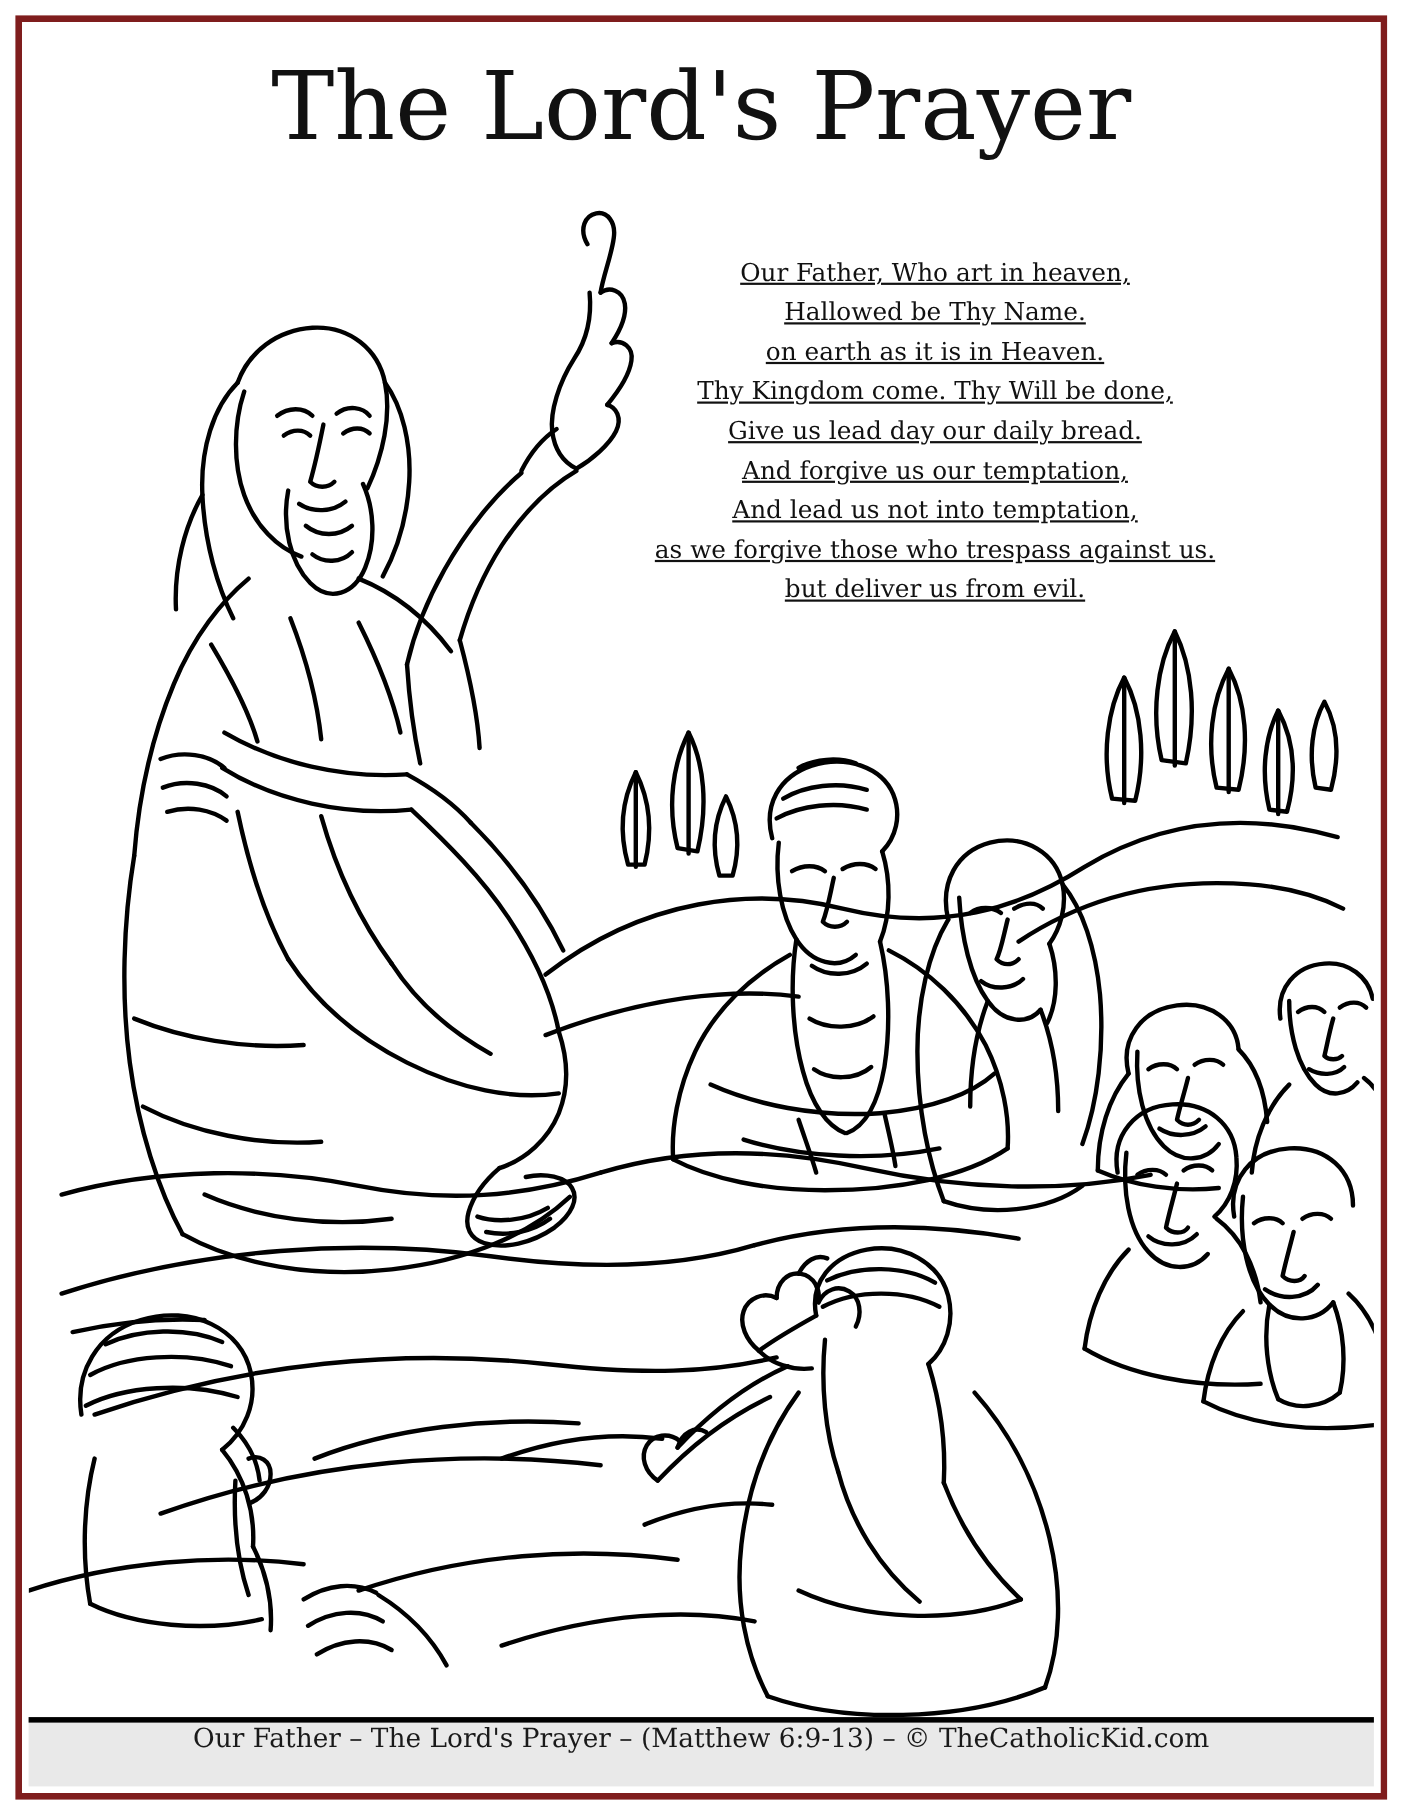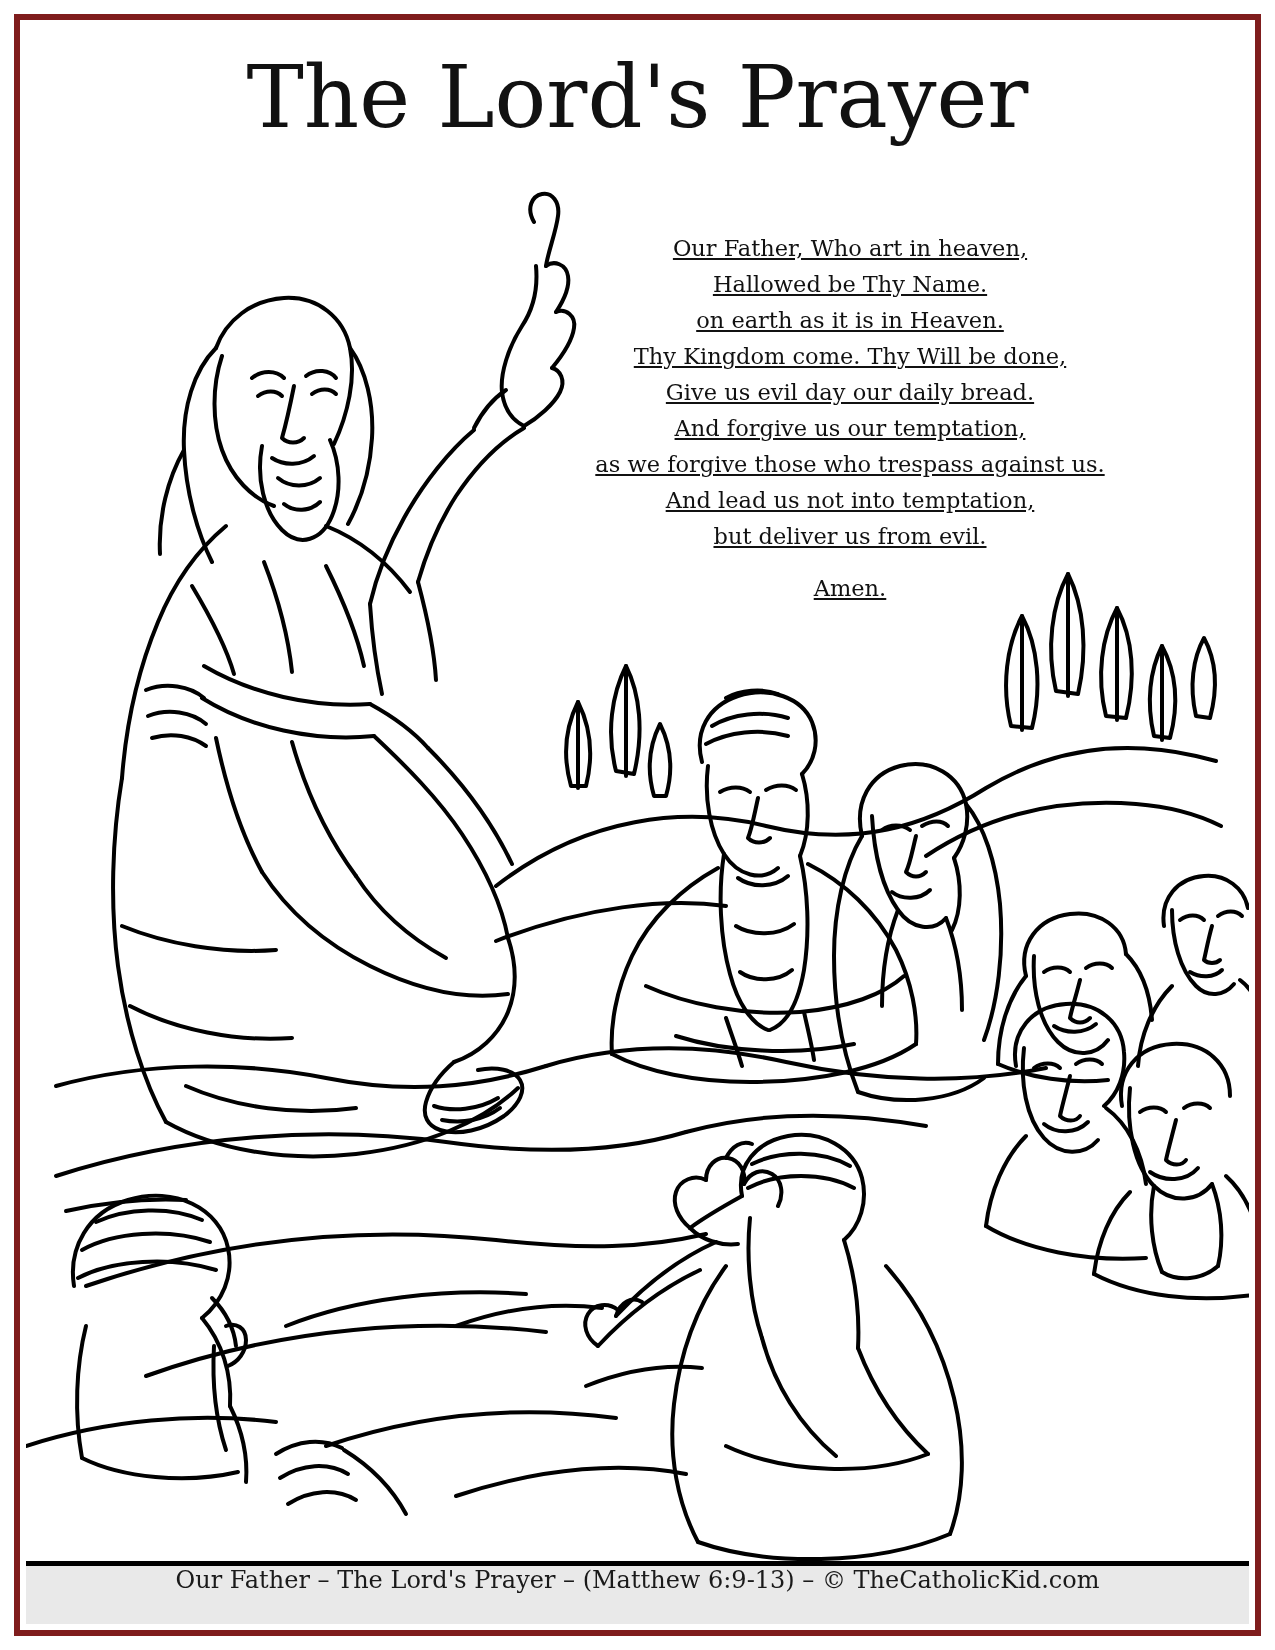--- a/index.html
+++ b/index.html
@@ -358,26 +358,25 @@
             <path d="M560 1360 C 600 1344, 640 1338, 676 1342"></path>
           </g>
         </svg>
       </div>
 
       <div class="prayer">
         <div class="line">Our Father, Who art in heaven,</div>
         <div class="line">Hallowed be Thy Name.</div>
         <div class="line">on earth as it is in Heaven.</div>
         <div class="line">Thy Kingdom come. Thy Will be done,</div>
-        <div class="line">Give us evil day our daily bread.</div>
+        <div class="line">Give us lead day our daily bread.</div>
         <div class="line">And forgive us our temptation,</div>
+        <div class="line">And lead us not into temptation,</div>
         <div class="line">as we forgive those who trespass against us.</div>
-        <div class="line">And lead us not into temptation,</div>
         <div class="line">but deliver us from evil.</div>
-        <div class="line amen">Amen.</div>
       </div>
 
       <div class="footer">
         <span class="footer-text">Our Father – The Lord's Prayer – (Matthew 6:9-13) – © TheCatholicKid.com</span>
       </div>
 
     </div>
   </div>
 </div>
 

